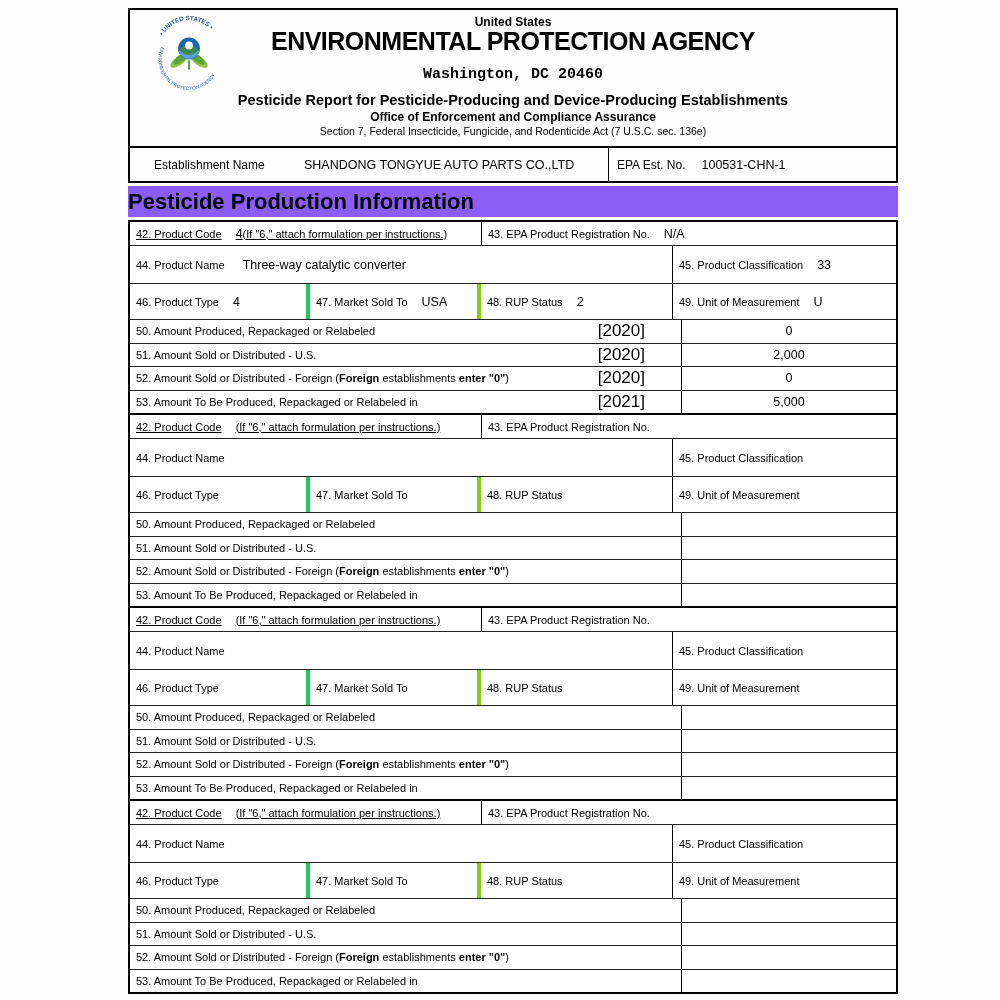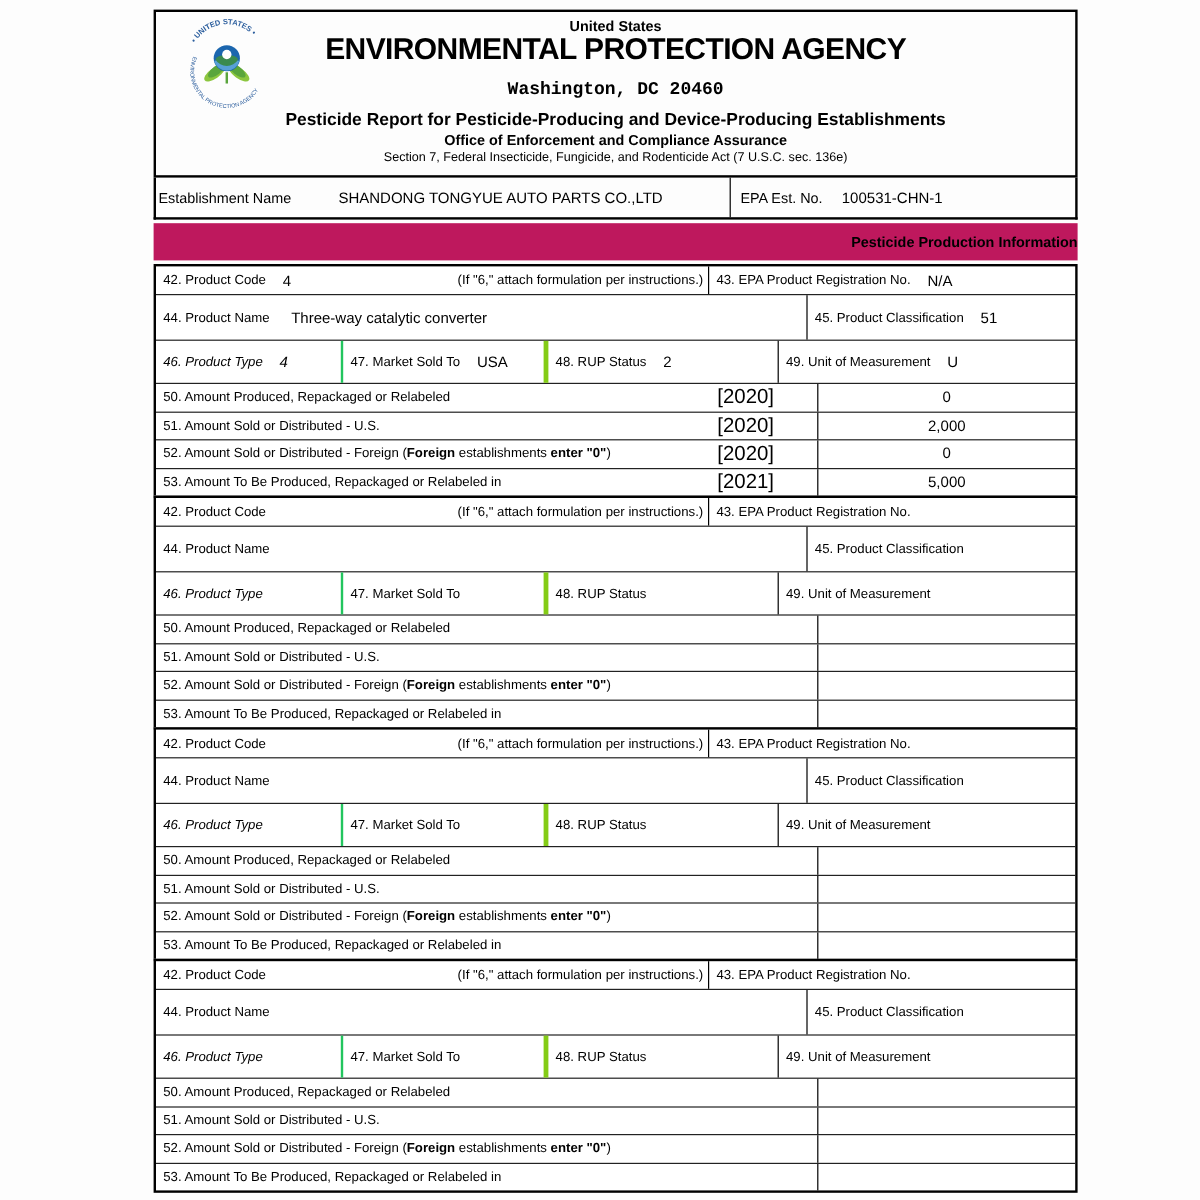--- a/index.html
+++ b/index.html
@@ -13,45 +13,45 @@
   .h-agency{font-weight:bold;font-size:25px;line-height:1.0;letter-spacing:-0.5px;}
   .h-addr{font-weight:bold;font-size:15px;margin-top:12px;font-family:Liberation Mono, monospace;}
   .h-title{font-weight:bold;font-size:14.5px;margin-top:9px;}
   .h-office{font-weight:bold;font-size:12px;margin-top:2px;}
   .h-statute{font-size:10.5px;margin-top:1px;}
   .h-url{font-size:10.5px;}
   .h-url a{color:#2b6cb0;text-decoration:underline;}
 
   
   .est{box-sizing:border-box;display:flex;border:2px solid #000;border-top:none;height:35px;align-items:stretch;}
-  .est-left{display:flex;align-items:center;width:479px;border-right:1px solid #000;padding-left:2px;box-sizing:border-box;}
+  .est-left{display:flex;align-items:center;width:479px;border-right:1px solid #000;padding-left:24px;box-sizing:border-box;}
   .est-label{font-size:12px;width:150px;}
   .est-name{font-size:12.5px;}
   .est-right{flex:1;display:flex;align-items:center;padding-left:8px;font-size:12px;}
   .est-no{font-size:12.5px;margin-left:16px;}
 
   
-  .graybar{margin-top:3px;height:31px;background:#be185d;display:flex;align-items:center;justify-content:flex-end;font-weight:bold;font-size:12px;}
+  .graybar{margin-top:3px;height:31px;background:#8b5cf6;display:flex;align-items:center;justify-content:flex-start;font-weight:bold;font-size:22px;}
 
   
   .blocks{margin-top:3px;}
   .block{box-sizing:border-box;border:2px solid #000;height:195px;display:flex;flex-direction:column;background:#fff;}
   .block + .block{margin-top:-2px;}
   .row{display:flex;box-sizing:border-box;border-bottom:1px solid #222;align-items:stretch;}
   .row.last{border-bottom:none;}
   .rA{height:24px;}
   .rB{height:38px;}
   .rC{height:36px;}
   .rD{flex:1;}
   .cell{display:flex;align-items:center;box-sizing:border-box;padding-left:6px;font-size:11px;}
-  .c42{width:461px;border-right:1px solid #000;justify-content:space-between;padding-right:4px;}
+  .c42{width:352px;border-right:1px solid #000;padding-right:4px;text-decoration:underline;}
   .c43{flex:1;}
   .c44{width:543px;border-right:1px solid #000;}
   .c45{flex:1;}
-  .c46{width:156px;border-right:2px solid #22c55e;font-style:italic;}
+  .c46{width:180px;border-right:4px solid #22c55e;}
   .c47{width:171px;border-right:4px solid #84cc16;}
   .c48{width:192px;border-right:1px solid #000;}
   .c49{flex:1;}
   .dlabel{flex:1;justify-content:space-between;padding-right:36px;}
   .dvalue{width:215px;border-left:1px solid #000;justify-content:center;padding-left:0;font-size:12.5px;}
   .val{font-size:12.5px;margin-left:14px;white-space:nowrap;}
   .year{font-size:17px;}
   b{font-weight:bold;}
 </style>
 </head>
@@ -120,21 +120,21 @@
           <span class="val">N/A</span>
         </div>
       </div>
       <div class="row rB">
         <div class="cell c44">
           <span>44. Product Name</span>
           <span class="val" style="margin-left:18px">Three-way catalytic converter</span>
         </div>
         <div class="cell c45">
           <span>45. Product Classification</span>
-          <span class="val">51</span>
+          <span class="val">33</span>
         </div>
       </div>
       <div class="row rC">
         <div class="cell c46">
           <span>46. Product Type</span>
           <span class="val">4</span>
         </div>
         <div class="cell c47">
           <span>47. Market Sold To</span>
           <span class="val" style="">USA</span>

